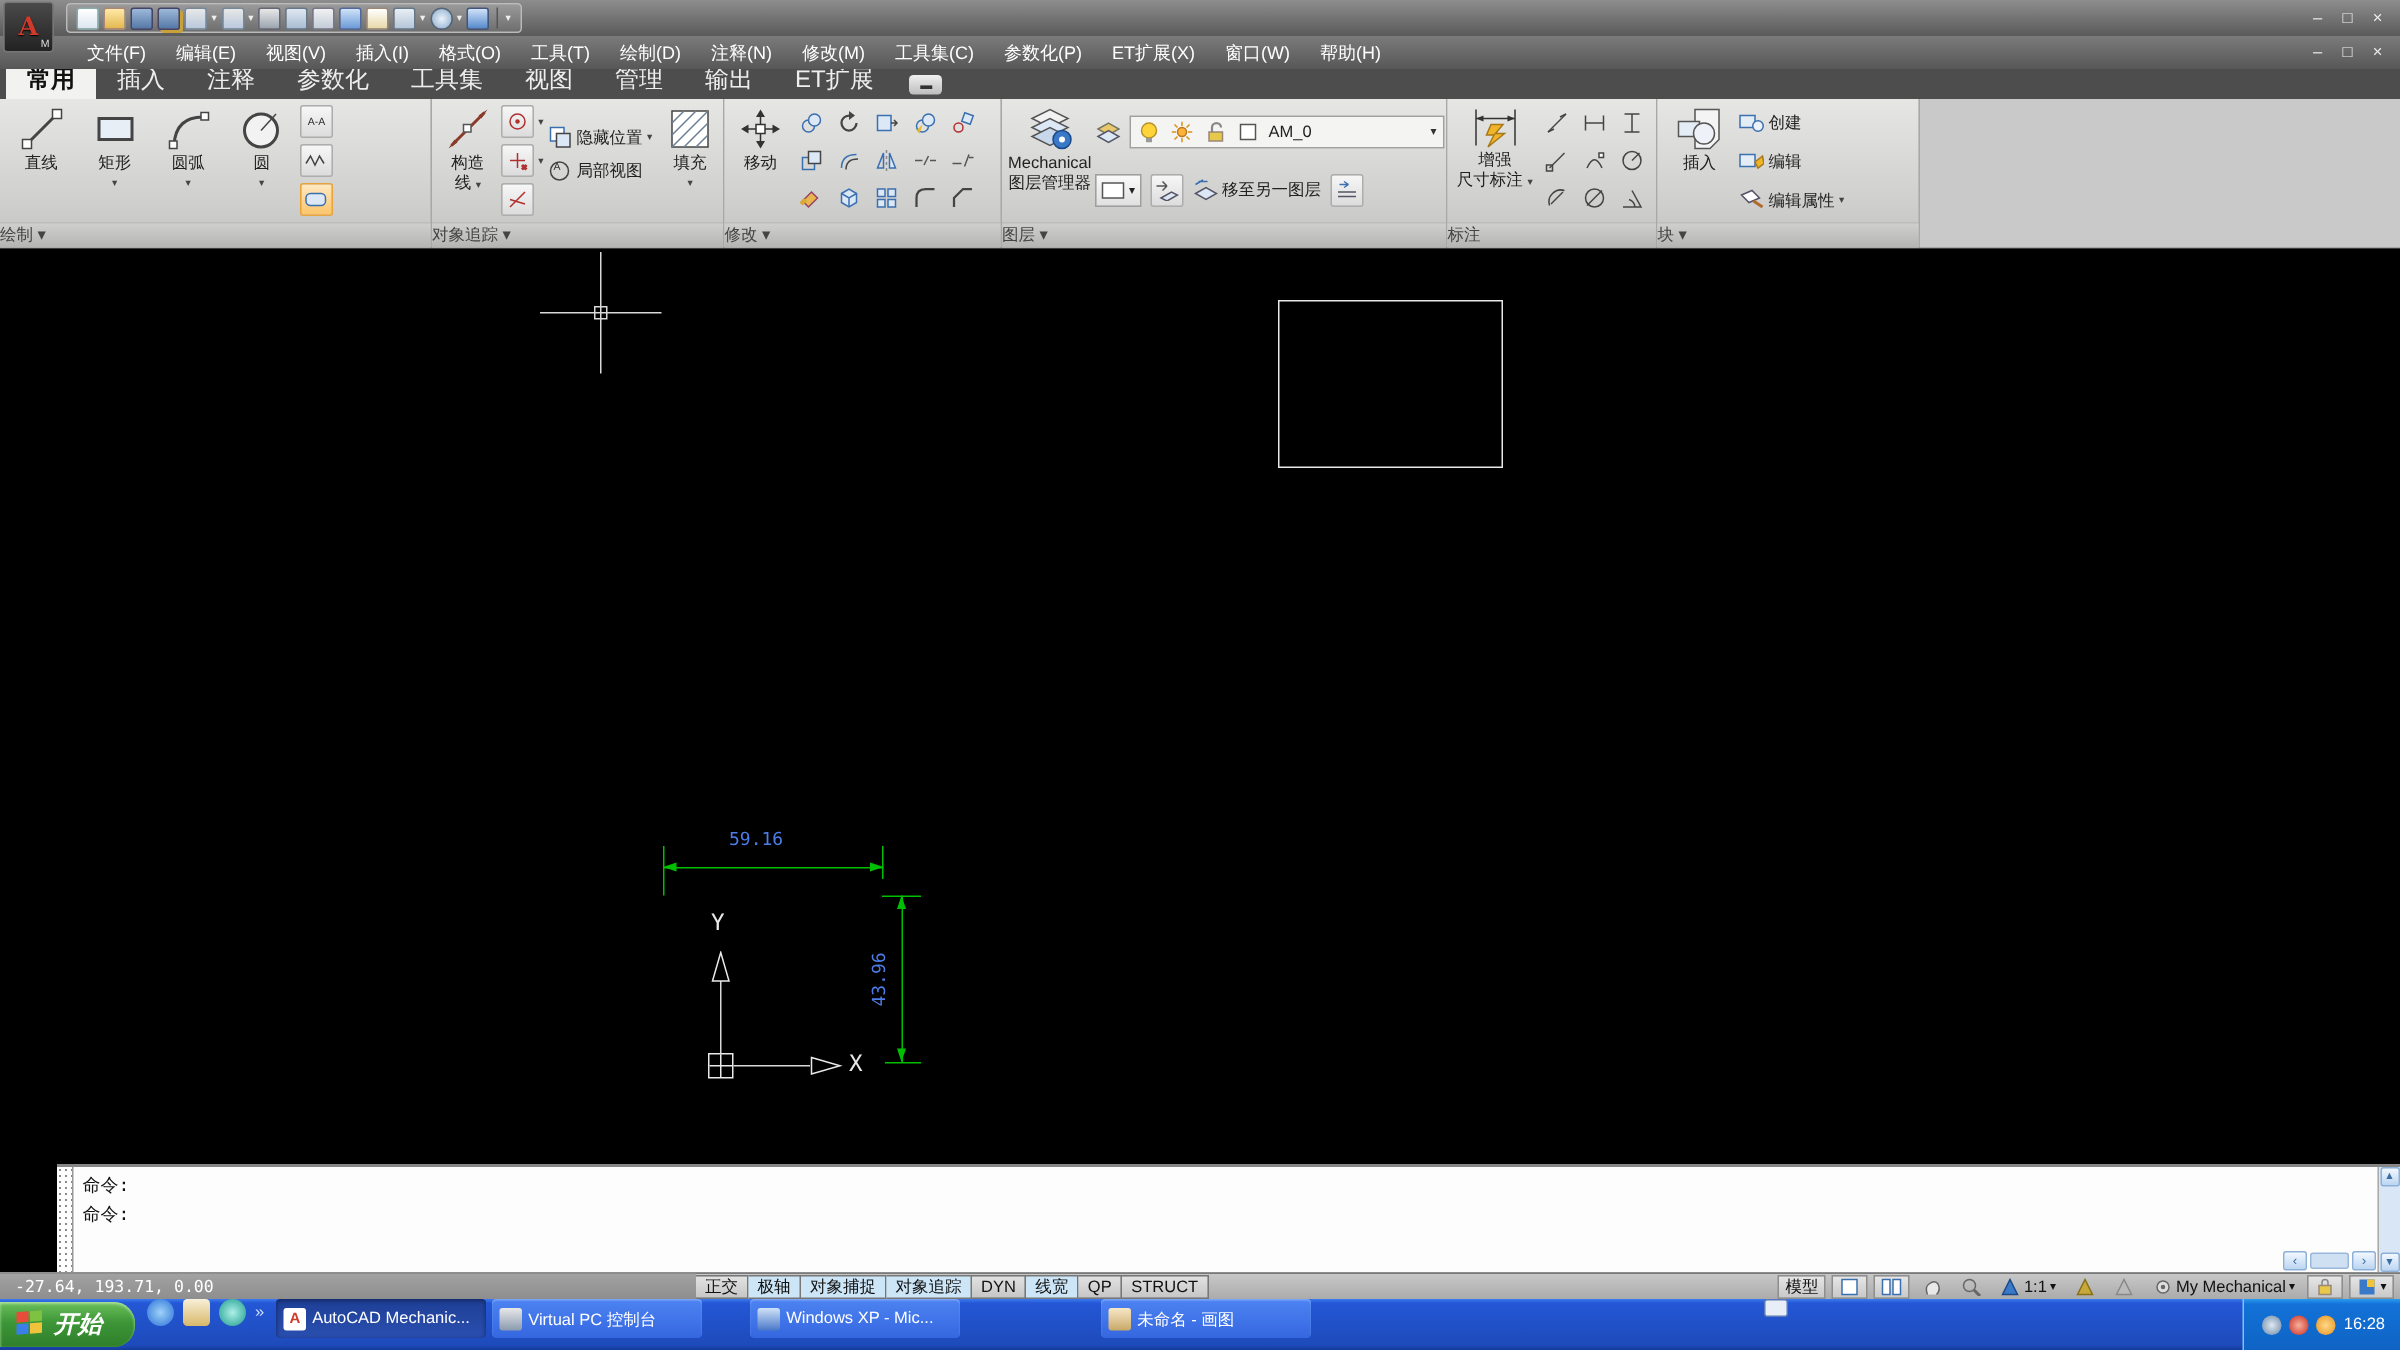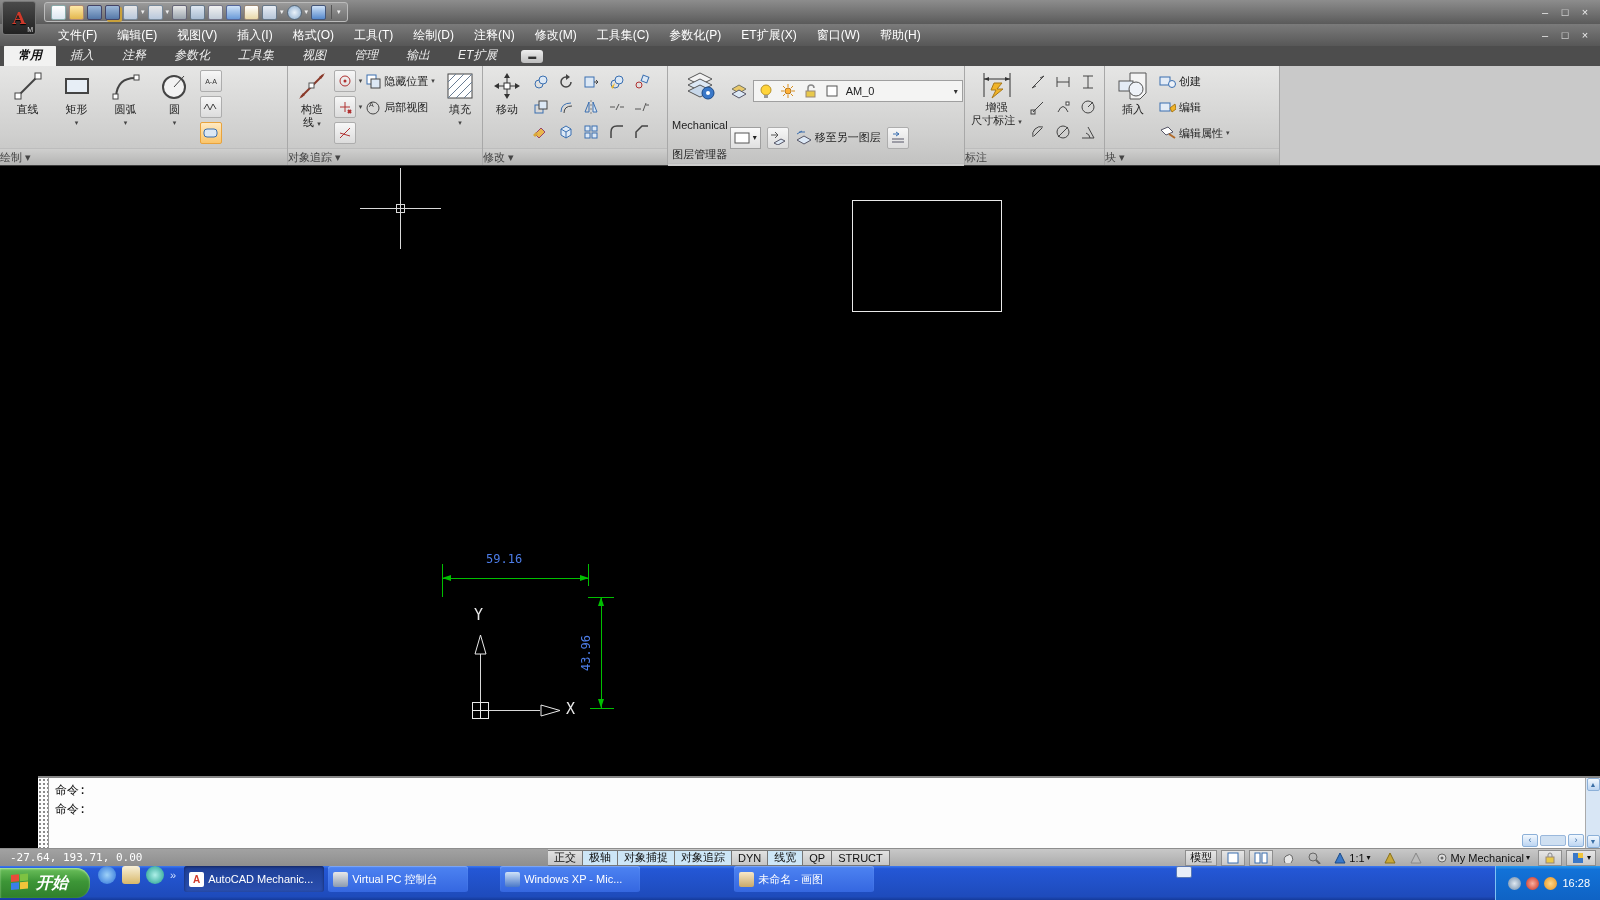--- a/index.html
+++ b/index.html
@@ -20,21 +20,21 @@
   .winbtns span { color:#eee; font-size:11px; width:14px; text-align:center; cursor:default; }
 
   
   .menubar { height:22px; background:linear-gradient(#7b7b7b,#575757); display:flex; align-items:center; padding-left:48px; color:#fff; font-size:12px; flex:0 0 auto; position:relative; }
   .menubar .menu { padding:2px 10px; cursor:default; }
   .menubar .winbtns2 { margin-left:auto; display:flex; gap:6px; margin-right:8px; }
   .menubar .winbtns2 span { color:#eee; font-size:11px; width:14px; text-align:center; }
 
   
   .ribbon-tabs { height:20px; background:#4d4d4d; display:flex; align-items:flex-end; padding-left:4px; flex:0 0 auto; }
-  .rtab { font-size:12px; color:#eee; padding:2px 14px; cursor:default;font-style:italic; }
+  .rtab { font-size:16px; color:#eee; padding:2px 14px; cursor:default; }
   .rtab.active { background:#f2f2f1; color:#111; border-radius:2px 2px 0 0; font-weight:bold; }
   .rtab-min { margin-left:10px; margin-bottom:3px; width:22px; height:13px; background:linear-gradient(#efefef,#bdbdbd); border-radius:3px; font-size:8px; color:#333; text-align:center; line-height:13px; }
 
   
   .ribbon { height:100px; background:#c9c9c9; display:flex; flex:0 0 auto; border-bottom:1px solid #3c3c3c; }
   .rpanel { display:flex; flex-direction:column; border-right:1px solid #a8a8a8; background:linear-gradient(#e6e6e5,#cfcfce 70%,#c2c2c1); }
   .rpanel-body { flex:1; display:flex; align-items:stretch; padding:2px 4px; gap:2px; }
   .rpanel-title { height:17px; background:linear-gradient(#cfcfce,#b4b4b3); font-size:11px; color:#444; text-align:left; line-height:16px; border-top:1px solid #bdbdbd; }
   .bigbtn { width:47px; display:flex; flex-direction:column; align-items:center; justify-content:flex-start; font-size:11px; color:#222; text-align:center; padding-top:3px; line-height:13px; cursor:default; }
   .bigbtn svg { margin-bottom:2px; }
@@ -65,21 +65,21 @@
   .cmd-grip { width:11px; background:linear-gradient(#d9d5cf,#bab6af); border-right:1px solid #999; background-image:radial-gradient(#8a8a8a 1px, transparent 1px); background-size:4px 4px; }
   .cmd-lines { flex:1; font-family:"DejaVu Sans Mono",monospace; font-size:12px; color:#111; padding:3px 6px; line-height:19px; }
   .cmd-vscroll { width:15px; background:#d8e6f5; border-left:1px solid #aaa; display:flex; flex-direction:column; justify-content:space-between; align-items:center; }
   .cmd-vscroll .sb { width:13px; height:13px; background:linear-gradient(#f2f8fe,#bcd5f2); border:1px solid #8cb0d8; border-radius:2px; font-size:7px; color:#3a6ea5; text-align:center; line-height:12px; }
   .cmd-hscroll { position:absolute; right:16px; bottom:1px; display:flex; gap:2px; align-items:center; }
   .cmd-hscroll .sb { width:16px; height:13px; background:linear-gradient(#f2f8fe,#bcd5f2); border:1px solid #8cb0d8; border-radius:2px; font-size:9px; color:#3a6ea5; text-align:center; line-height:11px; }
   .cmd-hscroll .thumb { width:26px; height:11px; background:#cfe0f2; border:1px solid #9ab8dc; border-radius:2px; }
 
   
   .statusbar { height:18px; background:linear-gradient(#c8c8c8,#ababab); display:flex; align-items:center; font-size:11px; color:#111; flex:0 0 auto; border-top:1px solid #8e8e8e; }
-  .coords { width:548px; height:100%; background:linear-gradient(#a2a2a2,#8e8e8e); color:#fff; display:flex; align-items:center; padding-left:10px; font-family:"DejaVu Sans Mono",monospace; font-size:11px; }
+  .coords { width:464px; height:100%; background:linear-gradient(#a2a2a2,#8e8e8e); color:#fff; display:flex; align-items:center; padding-left:10px; font-family:"DejaVu Sans Mono",monospace; font-size:11px; }
   .toggle { height:16px; padding:0 6px; border:1px solid #777; border-left:none; background:linear-gradient(#e2e2e2,#c6c6c6); display:flex; align-items:center; }
   .toggle.active { background:#cde6f7; }
   .sb-right { margin-left:auto; display:flex; align-items:center; gap:4px; padding-right:4px; }
   .sb-right .sbtn { height:16px; border:1px solid #8e8e8e; background:linear-gradient(#e6e6e6,#c8c8c8); padding:0 4px; display:flex; align-items:center; gap:2px; font-size:11px; }
   .sb-right .plain { border:none; background:none; }
   .sb-ico { width:14px; height:12px; display:inline-block; }
 
   
   .taskbar { height:34px; background:linear-gradient(#3d7af0,#2457d6 8%,#1e4bbb 90%,#153a9a); display:flex; align-items:flex-start; flex:0 0 auto; }
   .startbtn { height:30px; margin:2px 0 2px 0; padding:0 22px 0 10px; background:linear-gradient(#6cc05c,#3d9637 45%,#2f7f2b); border-radius:0 14px 14px 0; color:#fff; font-weight:bold; font-style:italic; font-size:16px; display:flex; align-items:center; gap:6px; box-shadow:inset 0 1px 2px #b5e8a5; }
@@ -253,21 +253,21 @@
             <span class="v">▾</span>
           </div>
         <div class="smallrow">
             <span class="iconbtn">
               <svg width="14" height="14">
                 <path d="M2 12 L12 2 M2 7 L12 10" stroke="#b03030"></path>
               </svg>
             </span>
           </div>
       </div>
-      <div class="smallcol" style="width:80px;">
+      <div class="smallcol" style="width:80px;justify-content:flex-end;">
         <div class="smallrow">
           <span class="micon">
               <svg width="16" height="16">
                 <rect x="2" y="2" width="9" height="9" fill="#fff" stroke="#3a6fb0"></rect>
                 <rect x="6" y="6" width="9" height="9" fill="#dce8f5" stroke="#444"></rect>
               </svg>
             </span>
           <span>隐藏位置</span>
             <span class="v">▾</span>
         </div>
@@ -398,21 +398,21 @@
               <path d="M2 14 L2 8 L8 2 L14 2" fill="none" stroke="#444" stroke-width="1.5"></path>
             </svg>
           </span>
       </div>
     </div>
     <div class="rpanel-title">修改 ▾</div>
   </div>
 
   <div class="rpanel" style="width:297px;">
     <div class="rpanel-body">
-      <div class="bigbtn" style="width:78px;gap:16px;">
+      <div class="bigbtn" style="width:78px;">
         <svg width="36" height="30">
             <path d="M6 8 L18 2 L30 8 L18 14 Z" fill="#f2f2f2" stroke="#555"></path>
             <path d="M6 14 L18 8 L30 14 L18 20 Z" fill="#dce8f5" stroke="#555"></path>
             <path d="M6 20 L18 14 L30 20 L18 26 Z" fill="#c8d8ea" stroke="#555"></path>
             <circle cx="26" cy="22" r="6" fill="#3a78c8" stroke="#1a4a88"></circle>
             <circle cx="26" cy="22" r="2" fill="#fff"></circle>
           </svg>
         <span>Mechanical</span>
         <span>图层管理器</span>
       </div>

